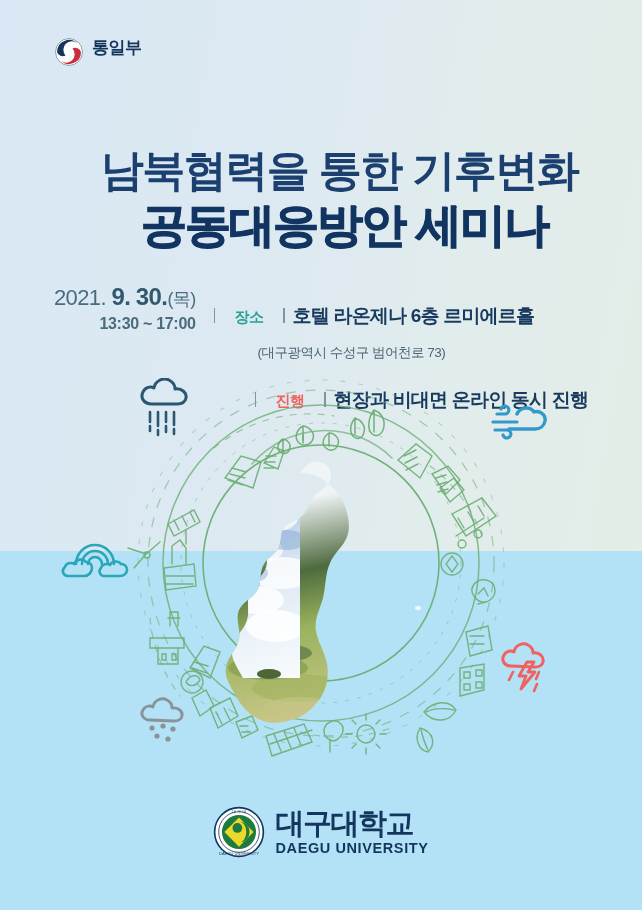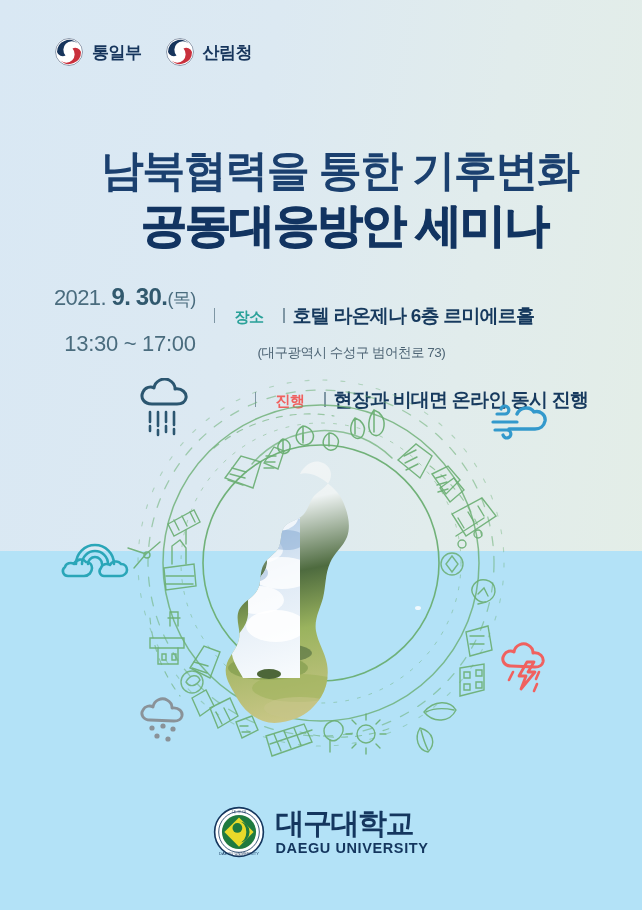--- a/index.html
+++ b/index.html
@@ -34,21 +34,20 @@
   .gov-logos {
     position: absolute;
     top: 36px;
     left: 53px;
     display: flex;
     align-items: center;
     gap: 22px;
   }
   .gov-logo {
     display: flex;
-    align-items: center;
     gap: 7px;
   }
   .taegeuk {
     width: 32px;
     height: 32px;
     flex: 0 0 auto;
   }
   .gov-logo-label {
     font-size: 17px;
     font-weight: bold;
@@ -110,25 +109,26 @@
   }
   .when-date .accent {
     font-weight: bold;
     font-size: 24px;
     color: #31596e;
   }
   .when-date .dow {
     font-size: 18px;
   }
   .when-time {
-    font-size: 22px;
+    font-size: 16px;
     letter-spacing: -0.3px;
     white-space: nowrap;
     line-height: 1.3;
-    margin-top: 18px;
+    margin-top: 2px;
+    font-weight: bold;
   }
 
   .where-block {
     padding-top: 2px;
   }
   .where-line {
     display: flex;
     align-items: baseline;
     gap: 8px;
     white-space: nowrap;
@@ -233,29 +233,20 @@
     <div class="gov-logo">
       <svg class="taegeuk" viewBox="0 0 64 64">
         <path d="M32 4a28 28 0 1 0 0 56 28 28 0 0 0 0-56z" fill="#ffffff"></path>
         <path d="M8 32a24 24 0 0 1 41-17 17 17 0 0 0-24 24 12 12 0 0 1-17-7z" fill="#17355c"></path>
         <path d="M56 32a24 24 0 0 1-41 17 17 17 0 0 0 24-24 12 12 0 0 1 17 7z" fill="#c9303c"></path>
         <circle cx="32" cy="32" r="27" fill="none" stroke="#17355c" stroke-width="1"></circle>
       </svg>
       <span class="gov-logo-label">통일부</span>
     </div>
 
-    <div class="gov-logo">
-      <svg class="taegeuk" viewBox="0 0 64 64">
-        <path d="M32 4a28 28 0 1 0 0 56 28 28 0 0 0 0-56z" fill="#ffffff"></path>
-        <path d="M8 32a24 24 0 0 1 41-17 17 17 0 0 0-24 24 12 12 0 0 1-17-7z" fill="#17355c"></path>
-        <path d="M56 32a24 24 0 0 1-41 17 17 17 0 0 0 24-24 12 12 0 0 1 17 7z" fill="#c9303c"></path>
-        <circle cx="32" cy="32" r="27" fill="none" stroke="#17355c" stroke-width="1"></circle>
-      </svg>
-      <span class="gov-logo-label">산림청</span>
-    </div>
 
   </div>
 
   <div class="title-block">
     <div class="title-line1">남북협력을 통한 기후변화</div>
     <div class="title-line2">공동대응방안 세미나</div>
   </div>
 
   <div class="info-row">
 

